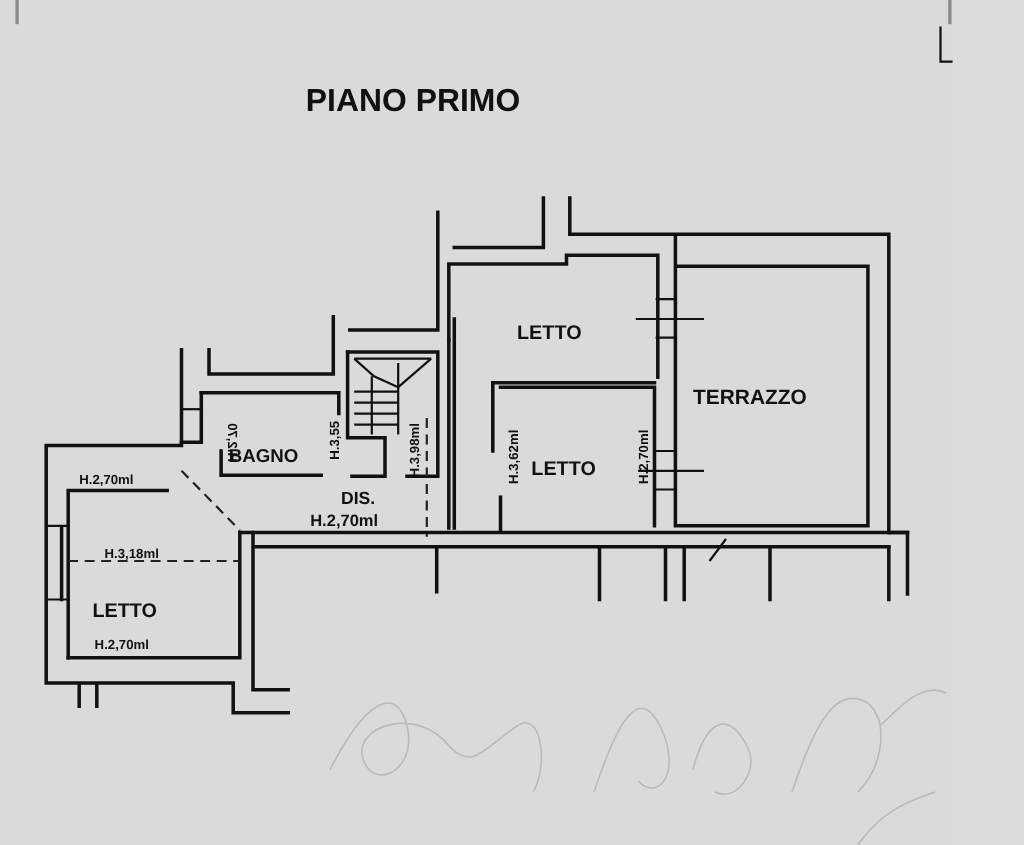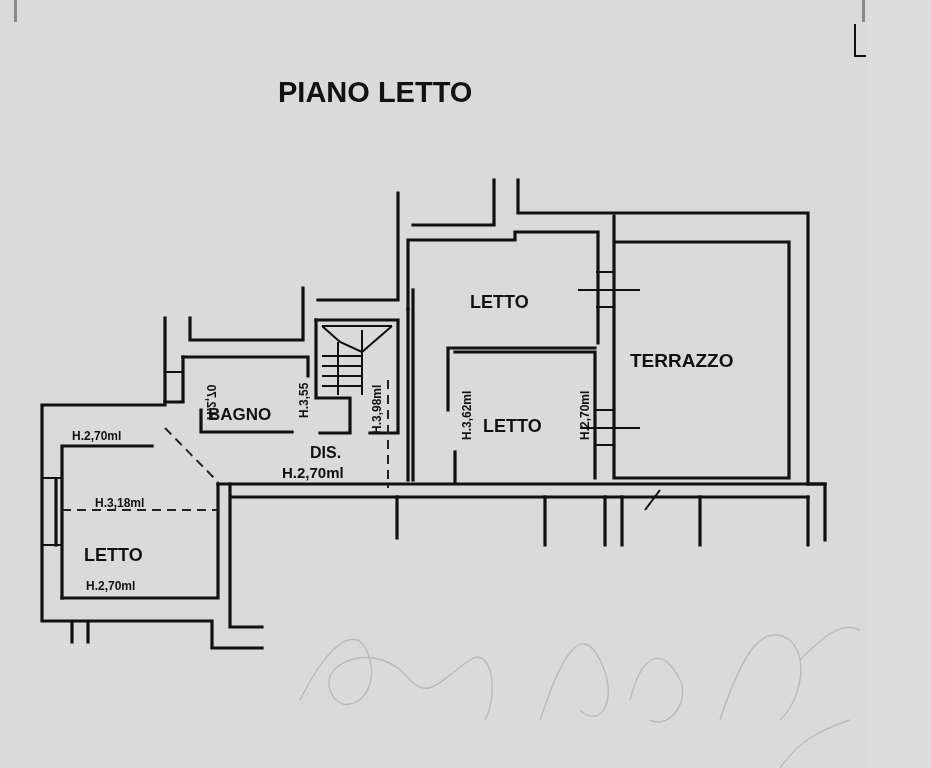--- a/index.html
+++ b/index.html
@@ -26,21 +26,21 @@
       font-family: "Liberation Sans", sans-serif;
     }
   </style>
 </head>
 <body>
 
 <div class="right-strip"></div>
 <div class="edge-tick" style="left:14px"></div>
 <div class="edge-tick" style="left:862px"></div>
 
-<div class="title">PIANO LETTO</div>
+<div class="title">PIANO PRIMO</div>
 
 <svg class="plan-svg" width="931" height="768" viewBox="0 0 931 768">
 
   <path class="wall-thin" d="M855 24 L855 56 L866 56"></path>
 
   <g>
 
     <path class="wall" d="M165 318 L165 405 L42 405 L42 621 L212 621 L212 648 L262 648"></path>
     <path class="wall" d="M62 598 L62 446 L152 446"></path>
 

